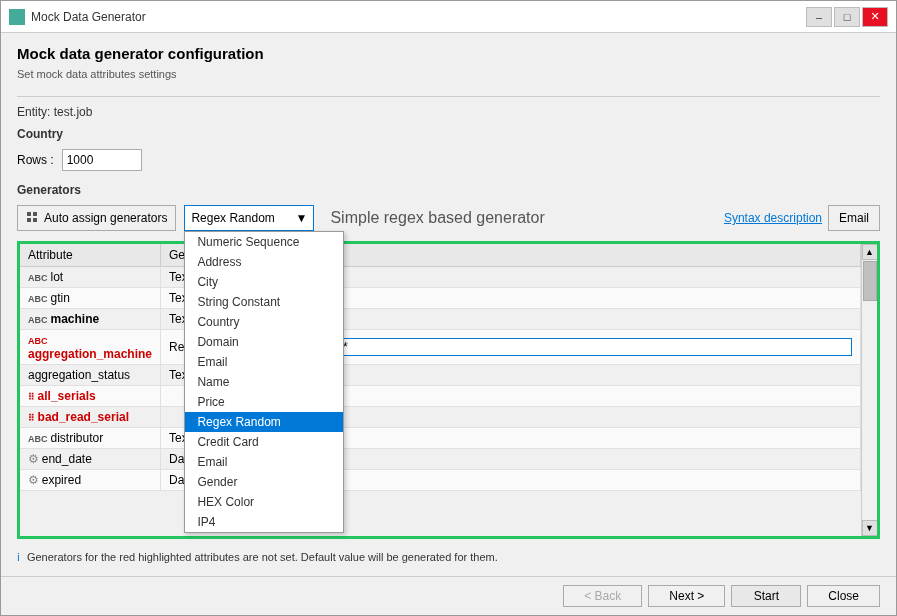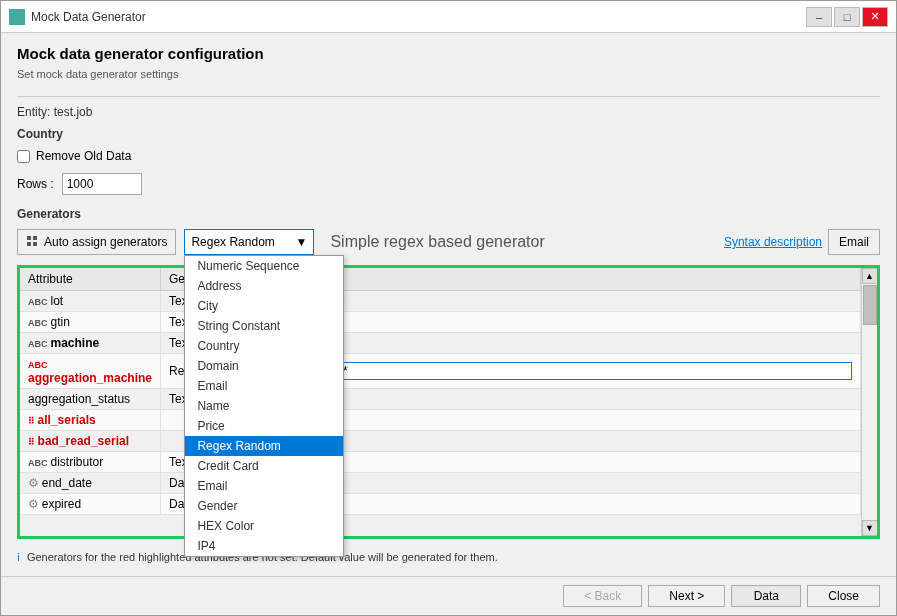--- a/index.html
+++ b/index.html
@@ -342,34 +342,30 @@
     </div>
     <div class="title-controls">
       <button class="title-btn">–</button>
       <button class="title-btn">□</button>
       <button class="title-btn close-btn">✕</button>
     </div>
   </div>
 
   <div class="content-area">
     <div class="page-title">Mock data generator configuration</div>
-    <div class="page-subtitle">Set mock data generator settings</div>
+    <div class="page-subtitle">Set mock data attributes settings</div>
     <hr class="divider">
 
     <div class="entity-row">
       <span>Entity:</span>
       <span>test.job</span>
     </div>
 
     <div class="section-label">Country</div>
 
-    <div class="checkbox-row">
-      <input type="checkbox" class="checkbox-input" style="">
-      <label>Remove Old Data</label>
-    </div>
 
     <div class="rows-row">
       <label>Rows :</label>
       <input type="text" class="rows-input" value="1000" style="">
     </div>
 
     <div class="section-label">Generators</div>
 
     <div class="generators-toolbar">
       <button class="auto-assign-btn">
@@ -492,16 +488,16 @@
 
     <div class="generators-info">
       <span style="color:#0078d7;margin-right:4px;">ℹ</span>
       <span>Generators for the red highlighted attributes are not set. Default value will be generated for them.</span>
     </div>
   </div>
 
   <div class="footer">
     <button class="footer-btn" disabled="" style="color:#aaa;">&lt; Back</button>
     <button class="footer-btn">Next &gt;</button>
-    <button class="footer-btn primary">Data</button>
+    <button class="footer-btn primary">Start</button>
     <button class="footer-btn">Close</button>
   </div>
 </div>
 
 </body></html>

